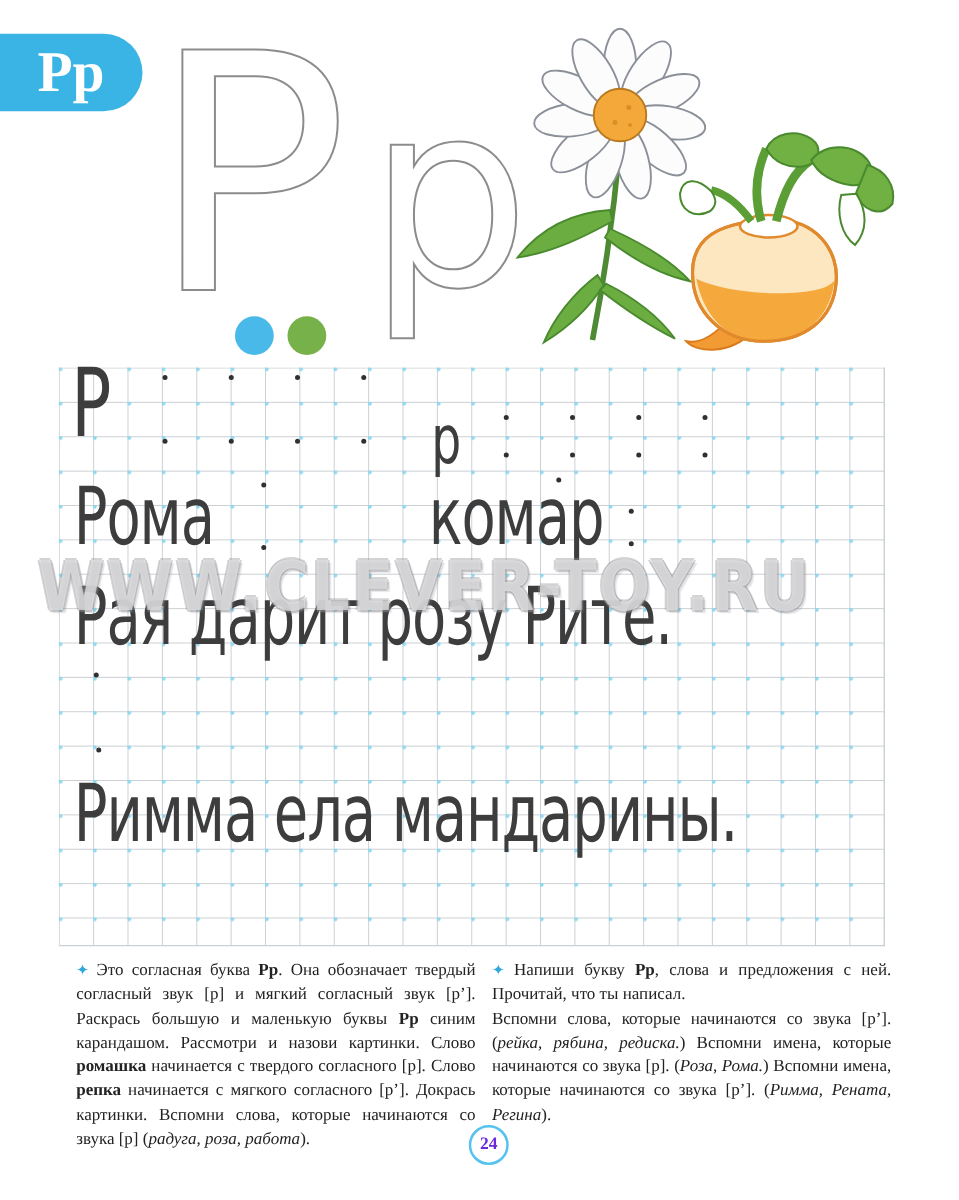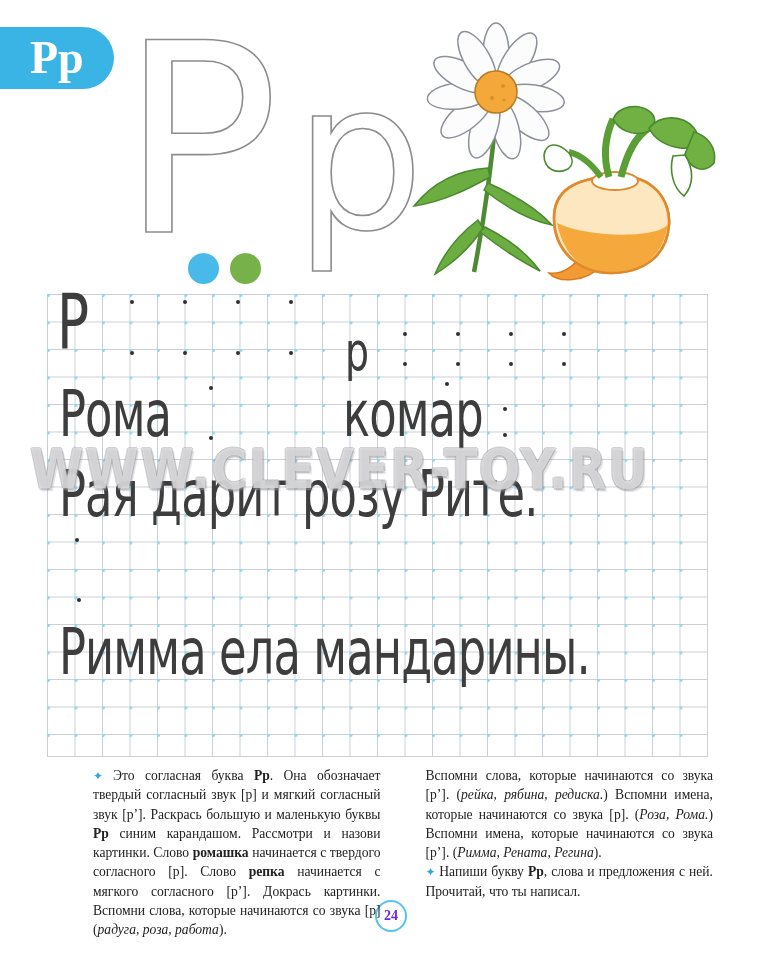--- a/index.html
+++ b/index.html
@@ -51,21 +51,21 @@
     font-weight:bold;font-size:55px;letter-spacing:2px;white-space:nowrap;
     color:rgba(255,255,255,0.55);transform:scaleX(0.88);transform-origin:left top;
     text-shadow:1.5px 0 0 rgba(150,150,156,0.42), -1.5px 0 0 rgba(150,150,156,0.42),
                 0 1.5px 0 rgba(150,150,156,0.42), 0 -1.5px 0 rgba(150,150,156,0.42),
                 2.5px 2.5px 1px rgba(125,125,130,0.22);}
 
   
   .instr{position:absolute;left:61px;top:766px;width:652px;display:flex;gap:13px;
          font-family:"Liberation Serif",serif;font-size:13.6px;line-height:1.42;
          color:#222222;text-align:justify;z-index:2;}
-  .instr .col{width:320px;margin-left:32px;}
+  .instr .col{width:320px;}
   .instr p{margin:0;}
   .run-b{font-weight:bold;}
   .run-i{font-style:italic;}
   .run-bullet{color:#2fa8dc;font-size:12px;}
 
   
   .pagenum{position:absolute;left:375px;top:900px;width:28px;height:28px;border:2px solid #56c3ef;
            border-radius:50%;display:flex;align-items:center;justify-content:center;
            font-family:"Liberation Serif",serif;font-size:14px;font-weight:bold;color:#6d28d9;}
 </style>
@@ -190,22 +190,22 @@
     <div class="gdot" style="left:30px;top:304px"></div>
   </div>
 
   <div class="watermark">WWW.CLEVER-TOY.RU</div>
 
   <div class="instr">
     <div class="col">
       <p><span class="run-bullet">✦ </span><span>Это согласная буква </span><span class="run-b">Рр</span><span>. Она обозначает твердый согласный звук [р] и мягкий согласный звук [р’]. Раскрась большую и маленькую буквы </span><span class="run-b">Рр</span><span> синим карандашом. Рассмотри и назови картинки. Слово </span><span class="run-b">ромашка</span><span> начинается с твердого согласного [р]. Слово </span><span class="run-b">репка</span><span> начинается с мягкого согласного [р’]. Докрась картинки. Вспомни слова, которые начинаются со звука [р] (</span><span class="run-i">радуга, роза, работа</span><span>).</span></p>
     </div>
     <div class="col">
+      <p><span class="run-bullet">✦ </span><span>Напиши букву </span><span class="run-b">Рр</span><span>, слова и предложения с ней. Прочитай, что ты написал.</span></p>
       <p><span>Вспомни слова, которые начинаются со звука [р’]. (</span><span class="run-i">рейка, рябина, редиска.</span><span>) Вспомни имена, которые начинаются со звука [р]. (</span><span class="run-i">Роза, Рома.</span><span>) Вспомни имена, которые начинаются со звука [р’]. (</span><span class="run-i">Римма, Рената, Регина</span><span>).</span></p>
-      <p><span class="run-bullet">✦ </span><span>Напиши букву </span><span class="run-b">Рр</span><span>, слова и предложения с ней. Прочитай, что ты написал.</span></p>
     </div>
   </div>
 
   <div class="pagenum">
     <span>24</span>
   </div>
 
 </div>
 
 </body></html>

